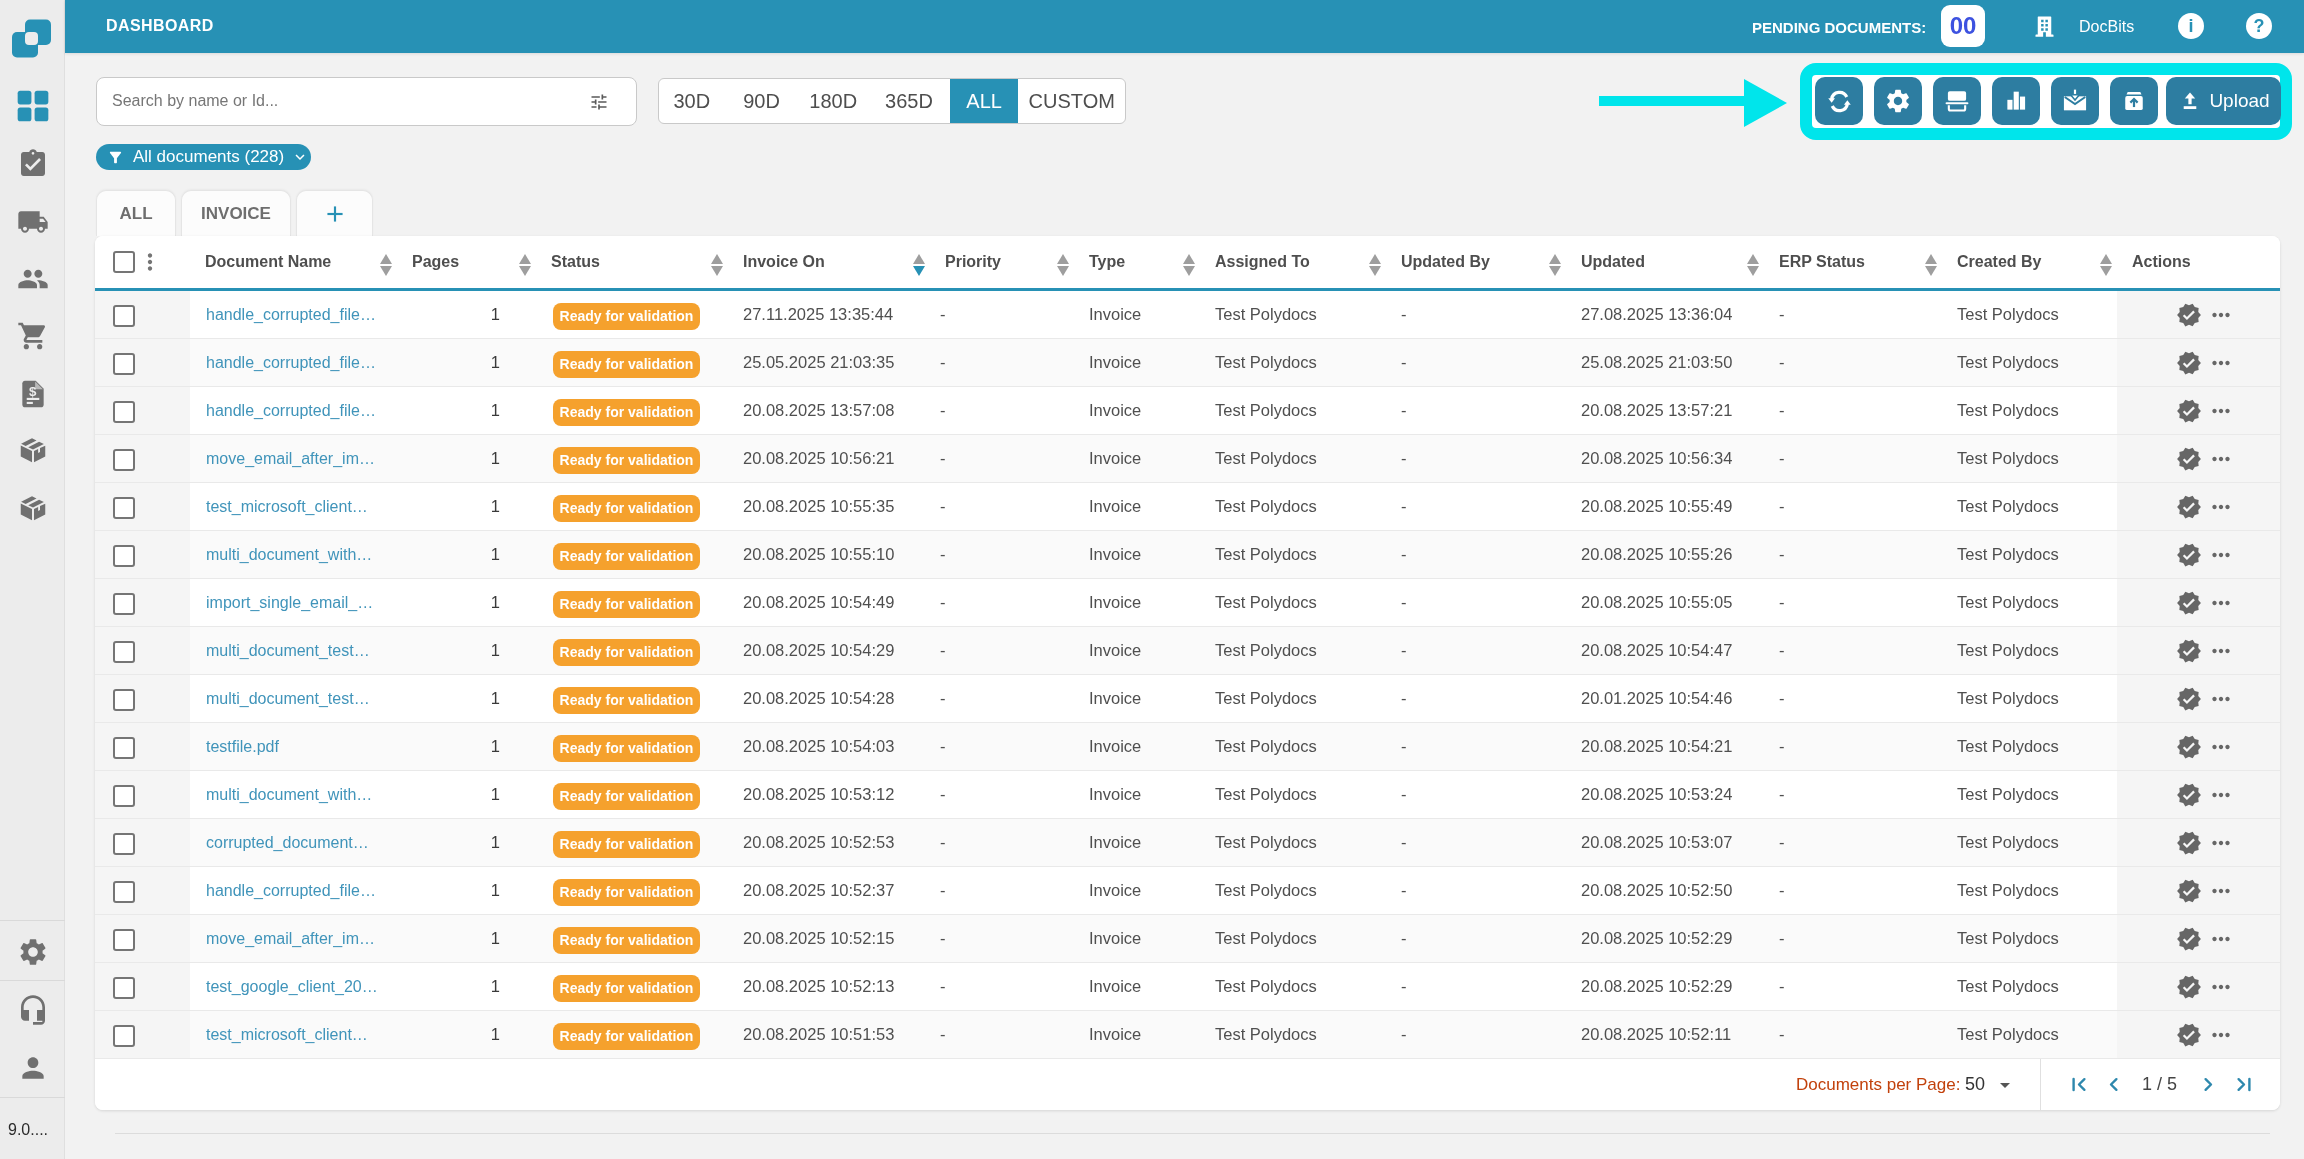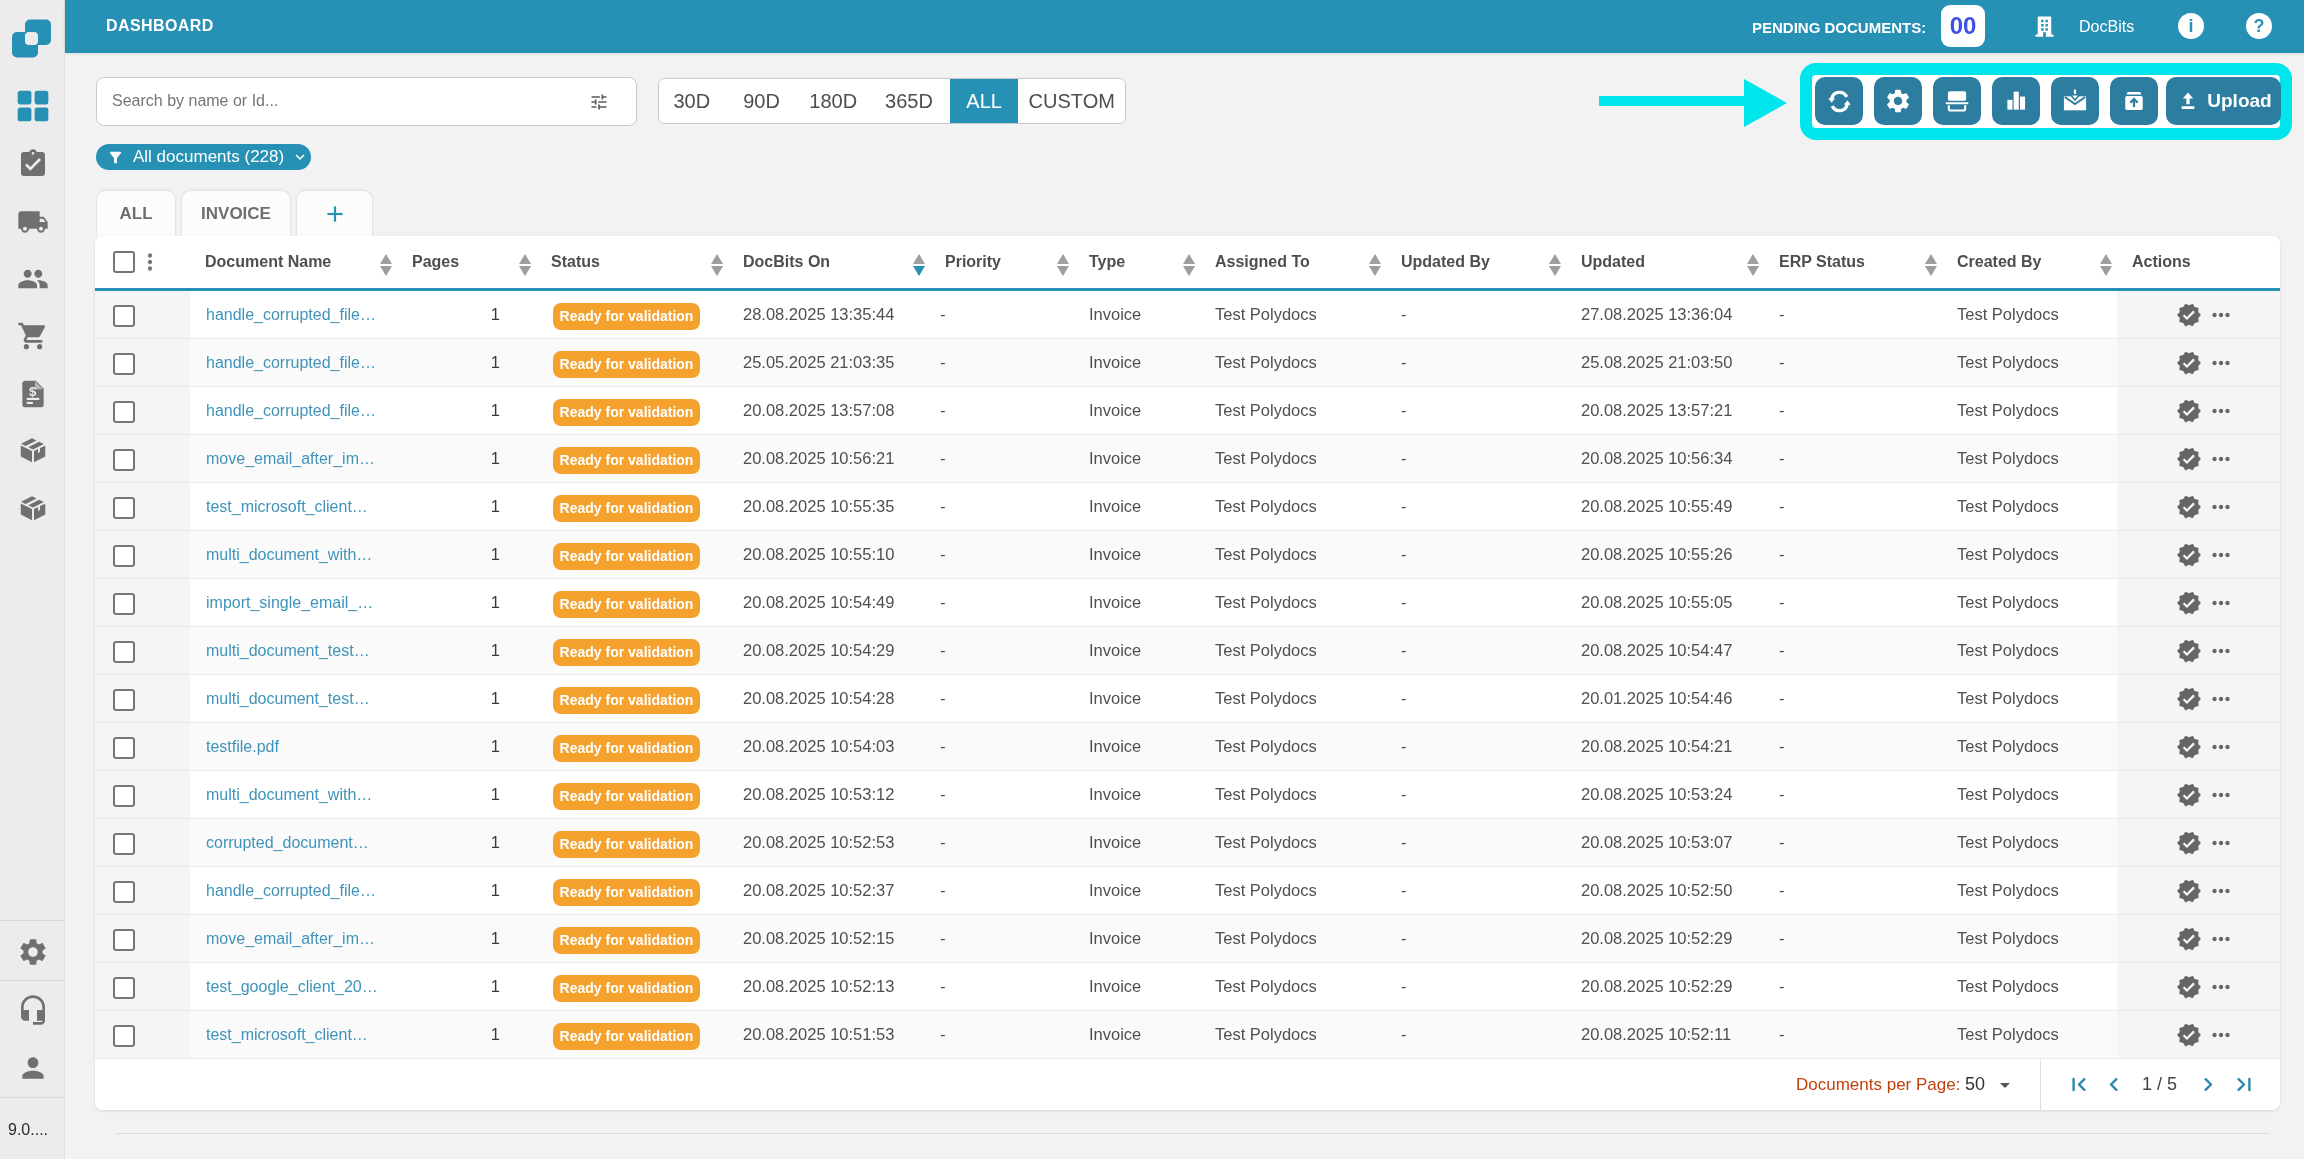--- a/index.html
+++ b/index.html
@@ -145,40 +145,40 @@
     </svg>
   </div>
 <div class="abtn" style="left:2166px;width:115px">
     <span style="display:flex;margin-right:6px">
       <svg width="26" height="26" viewBox="0 0 24 24">
         <polygon points="12,4.2 7.2,9.6 16.8,9.6" fill="#fff"></polygon>
         <rect x="10.5" y="9" width="3" height="6" fill="#fff"></rect>
         <rect x="6.2" y="16.8" width="11.6" height="2.6" fill="#fff"></rect>
       </svg>
     </span>
-    <span style="color:#fff;font-size:19px;font-weight:700">Upload</span>
+    <span style="color:#fff;font-size:19px;font-weight:400">Upload</span>
   </div>
 <div class="tab" style="left:96px;width:80px">ALL</div>
 <div class="tab" style="left:181px;width:110px">INVOICE</div>
 <div class="tab" style="left:296px;width:77px">
     <svg width="26" height="26" viewBox="0 0 24 24">
       <path d="M11 5h2v14h-2z" fill="#2791b5"></path>
       <path d="M5 11h14v2H5z" fill="#2791b5"></path>
     </svg>
   </div>
 <div class="card">
     <div class="thead">
       <div class="cb" style="top:15px"></div>
       <div class="abs" style="left:42px;top:13px"><svg width="26" height="26" viewBox="0 0 24 24">
           <path d="M12 8c1.1 0 2-.9 2-2s-.9-2-2-2-2 .9-2 2 .9 2 2 2zm0 2c-1.1 0-2 .9-2 2s.9 2 2 2 2-.9 2-2-.9-2-2-2zm0 6c-1.1 0-2 .9-2 2s.9 2 2 2 2-.9 2-2-.9-2-2-2z" fill="#757575"></path>
         </svg></div>
       <div class="hl" style="left:110px">Document Name</div>
       <div class="hl" style="left:317px">Pages</div>
       <div class="hl" style="left:456px">Status</div>
-      <div class="hl" style="left:648px">DocBits On</div>
+      <div class="hl" style="left:648px">Invoice On</div>
       <div class="hl" style="left:850px">Priority</div>
       <div class="hl" style="left:994px">Type</div>
       <div class="hl" style="left:1120px">Assigned To</div>
       <div class="hl" style="left:1306px">Updated By</div>
       <div class="hl" style="left:1486px">Updated</div>
       <div class="hl" style="left:1684px">ERP Status</div>
       <div class="hl" style="left:1862px">Created By</div>
       <div class="hl" style="left:2037px">Actions</div>
       <div class="sa" style="left:285px">
         <i class="up" style="border-bottom-color:#9e9e9e"></i>
@@ -225,21 +225,21 @@
         <i class="dn" style="border-top-color:#9e9e9e"></i>
       </div>
     </div>
     <div class="row" style="top:55px;background:#fff">
       <div class="stick"></div>
       <div class="stickr"></div>
       <div class="cb"></div>
       <div class="cell lnk" style="left:111px">handle_corrupted_file…</div>
       <div class="cell" style="left:385px;width:20px;text-align:right;color:#3a3a3a">1</div>
       <div class="badge">Ready for validation</div>
-      <div class="cell" style="left:648px">28.08.2025 13:35:44</div>
+      <div class="cell" style="left:648px">27.11.2025 13:35:44</div>
       <div class="cell" style="left:845px">-</div>
       <div class="cell" style="left:994px">Invoice</div>
       <div class="cell" style="left:1120px">Test Polydocs</div>
       <div class="cell" style="left:1306px">-</div>
       <div class="cell" style="left:1486px">27.08.2025 13:36:04</div>
       <div class="cell" style="left:1684px">-</div>
       <div class="cell" style="left:1862px">Test Polydocs</div>
       <div class="abs" style="left:2081px;top:11px"><svg width="26" height="26" viewBox="0 0 24 24">
           <path d="M23 12l-2.44-2.79.34-3.69-3.61-.82-1.89-3.2L12 2.96 8.6 1.5 6.71 4.69 3.1 5.5l.34 3.7L1 12l2.44 2.79-.34 3.7 3.61.82L8.6 22.5l3.4-1.47 3.4 1.46 1.89-3.19 3.61-.82-.34-3.69L23 12zm-12.91 4.72-3.8-3.81 1.48-1.48 2.32 2.33 5.85-5.87 1.48 1.48-7.33 7.35z" fill="#666"></path>
         </svg></div>

